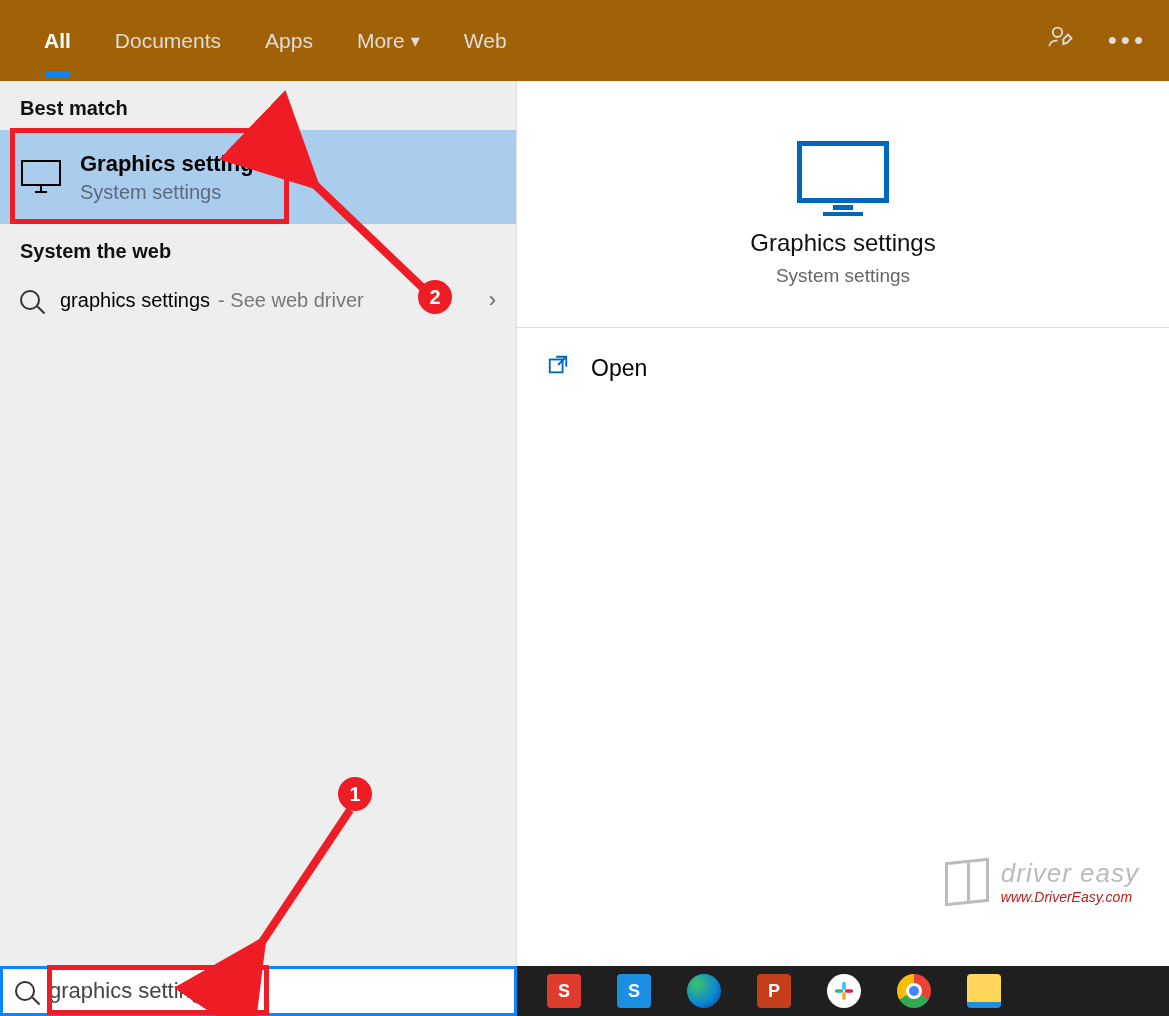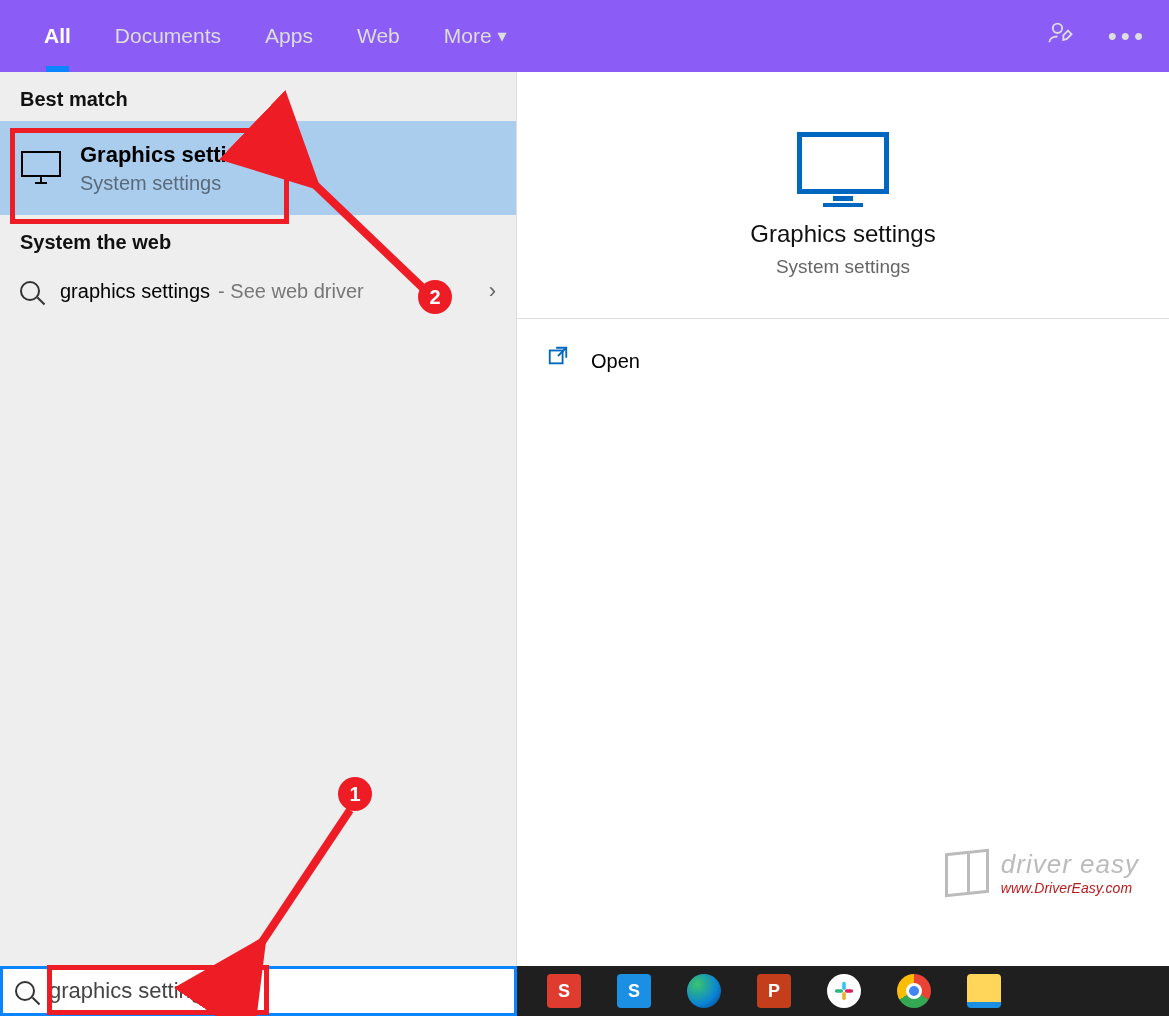--- a/index.html
+++ b/index.html
@@ -1,18 +1,18 @@
 <!DOCTYPE html>
 <html><head>
 <meta charset="utf-8">
 <style>
   *{box-sizing:border-box;margin:0;padding:0;font-family:"Segoe UI",Arial,sans-serif}
   body{width:1169px;height:1016px;overflow:hidden;position:relative;background:#fff}
   
-  .tabbar{height:72px;background:#8b5cf6;display:flex;align-items:center;padding:0 22px;color:#ddd;position:relative}
+  .tabbar{height:81px;background:#a16207;display:flex;align-items:center;padding:0 22px;color:#ddd;position:relative}
   .tab{padding:0 22px;height:72px;display:flex;align-items:center;font-size:21px;cursor:pointer;color:#ddd;position:relative}
   .tab.active{color:#fff;font-weight:600}
   .tab.active::after{content:"";position:absolute;left:24px;right:24px;bottom:0;height:6px;background:#0a84ff}
   .more-chev{margin-left:6px;font-size:18px}
   .tabright{margin-left:auto;display:flex;align-items:center;gap:33px;color:#ddd}
   .tabright .ico{font-size:26px;cursor:pointer}
   .dots{letter-spacing:4px;font-size:22px}
   
   .split{display:flex;height:calc(100% - 72px - 50px);}
   .left{width:517px;background:#eeeeee;border-right:1px solid #ddd;position:relative}
@@ -29,21 +29,21 @@
   .webrow .mag{margin-right:20px}
   .webrow .grey{color:#777;margin-left:8px}
   .webrow .chev{margin-left:auto;color:#666;font-size:22px}
   
   .preview{display:flex;flex-direction:column;align-items:center;padding-top:60px;border-bottom:1px solid #ddd;padding-bottom:40px}
   .monitor{width:92px;height:62px;border:5px solid #0067c0;position:relative;margin-bottom:6px}
   .monitor::after{content:"";position:absolute;left:50%;bottom:-12px;width:20px;height:5px;background:#0067c0;transform:translateX(-50%)}
   .monitor::before{content:"";position:absolute;left:50%;bottom:-18px;width:40px;height:4px;background:#0067c0;transform:translateX(-50%)}
   .pv-title{font-size:24px;color:#111;margin-top:20px}
   .pv-sub{font-size:19px;color:#666;margin-top:8px}
-  .openrow{display:flex;align-items:flex-end;padding:26px 30px;font-size:20px;cursor:pointer}
+  .openrow{display:flex;align-items:flex-end;padding:26px 30px;font-size:23px;cursor:pointer}
   .openrow .oicon{color:#0067c0;margin-right:22px;font-size:22px}
   
   .watermark{position:absolute;right:30px;bottom:70px;text-align:left;color:#bbb;font-style:italic;display:flex;align-items:center;gap:12px}
   .wm-cube{width:44px;height:44px;border:3px solid #bbb;transform:skewY(-6deg);position:relative}
   .wm-cube::before{content:"";position:absolute;left:50%;top:0;bottom:0;width:3px;background:#bbb}
   .wm-text .big{font-size:26px;letter-spacing:1px}
   .wm-text .sm{font-size:14px;color:#b91c1c}
   
   .taskbar{position:absolute;bottom:0;left:0;right:0;height:50px;display:flex}
   .searchbar{width:517px;height:50px;background:#fff;border:3px solid #0a84ff;display:flex;align-items:center;padding:0 12px;position:relative}
@@ -74,25 +74,25 @@
   <div class="tab active">
       <span>All</span>
     </div>
   <div class="tab">
       <span>Documents</span>
     </div>
   <div class="tab">
       <span>Apps</span>
     </div>
   <div class="tab">
-      <span>Web</span>
-    </div>
-  <div class="tab">
       <span>More</span>
       <span class="more-chev">▾</span>
+    </div>
+  <div class="tab">
+      <span>Web</span>
     </div>
   <div class="tabright">
     <span class="ico">
       <svg width="28" height="28" viewBox="0 0 24 24" fill="none" stroke="#ddd" stroke-width="1.6">
           <circle cx="9" cy="8" r="4"></circle>
           <path d="M2 20c0-3 3-5 7-5"></path>
           <path d="M14 14l4-4 3 3-4 4-3 1z"></path>
         </svg>
     </span>
     <span class="ico dots">•••</span>

